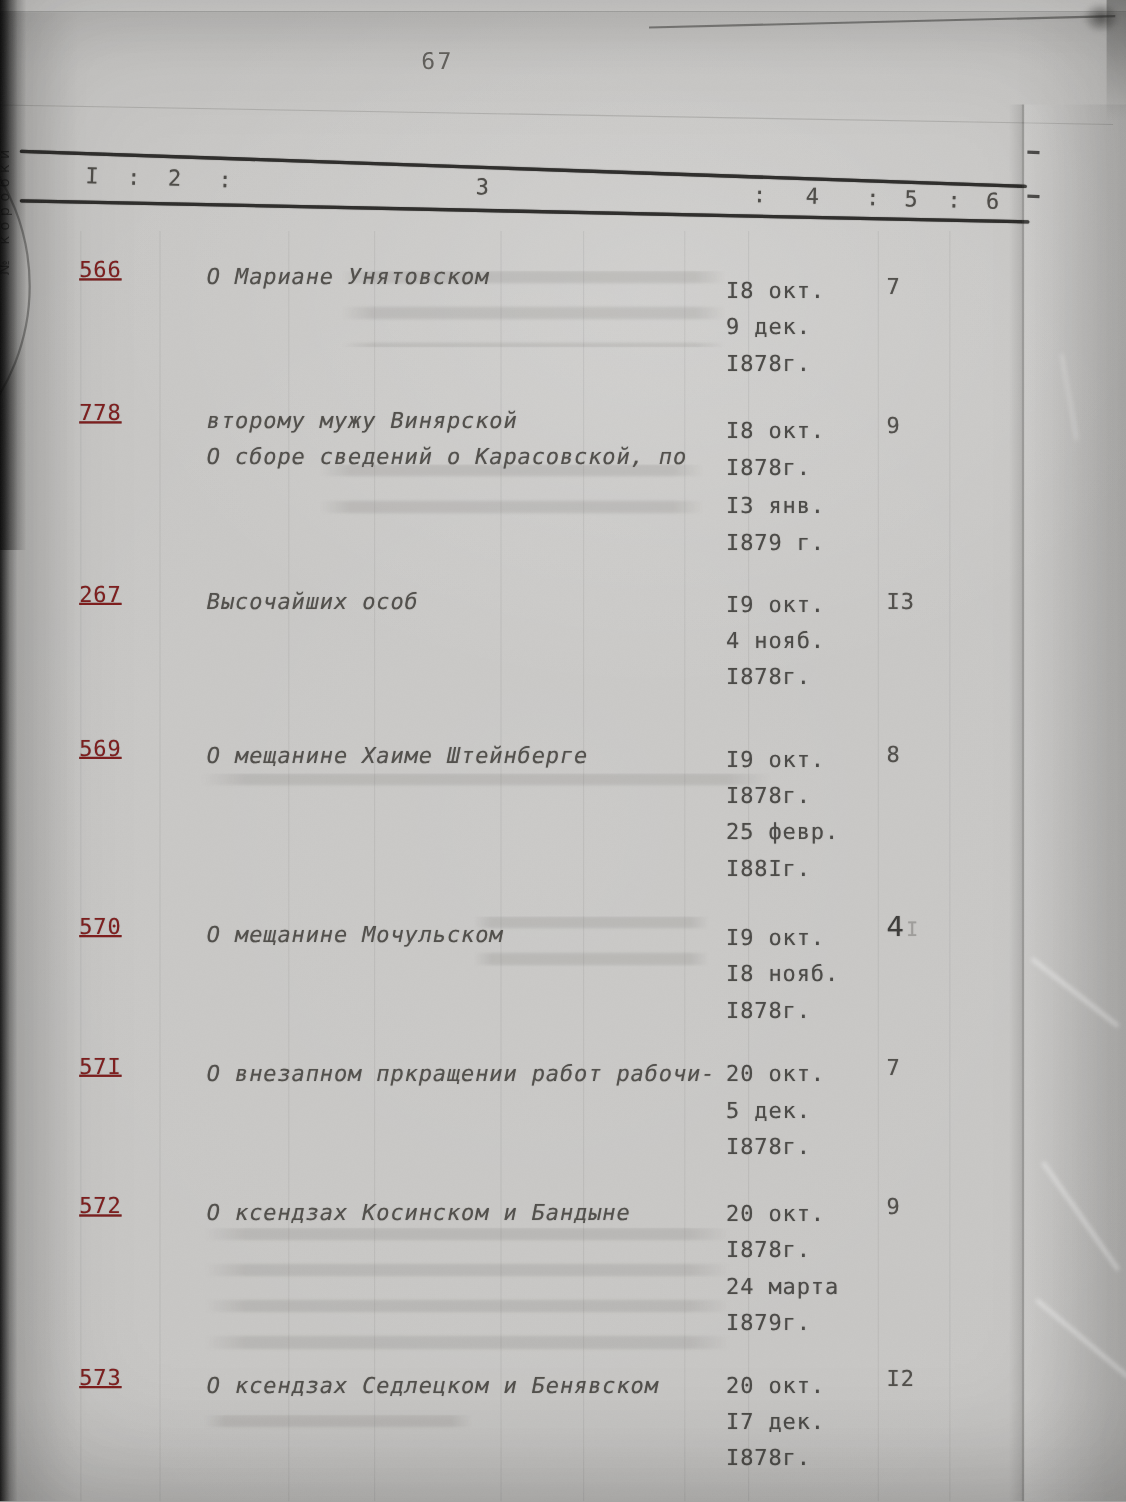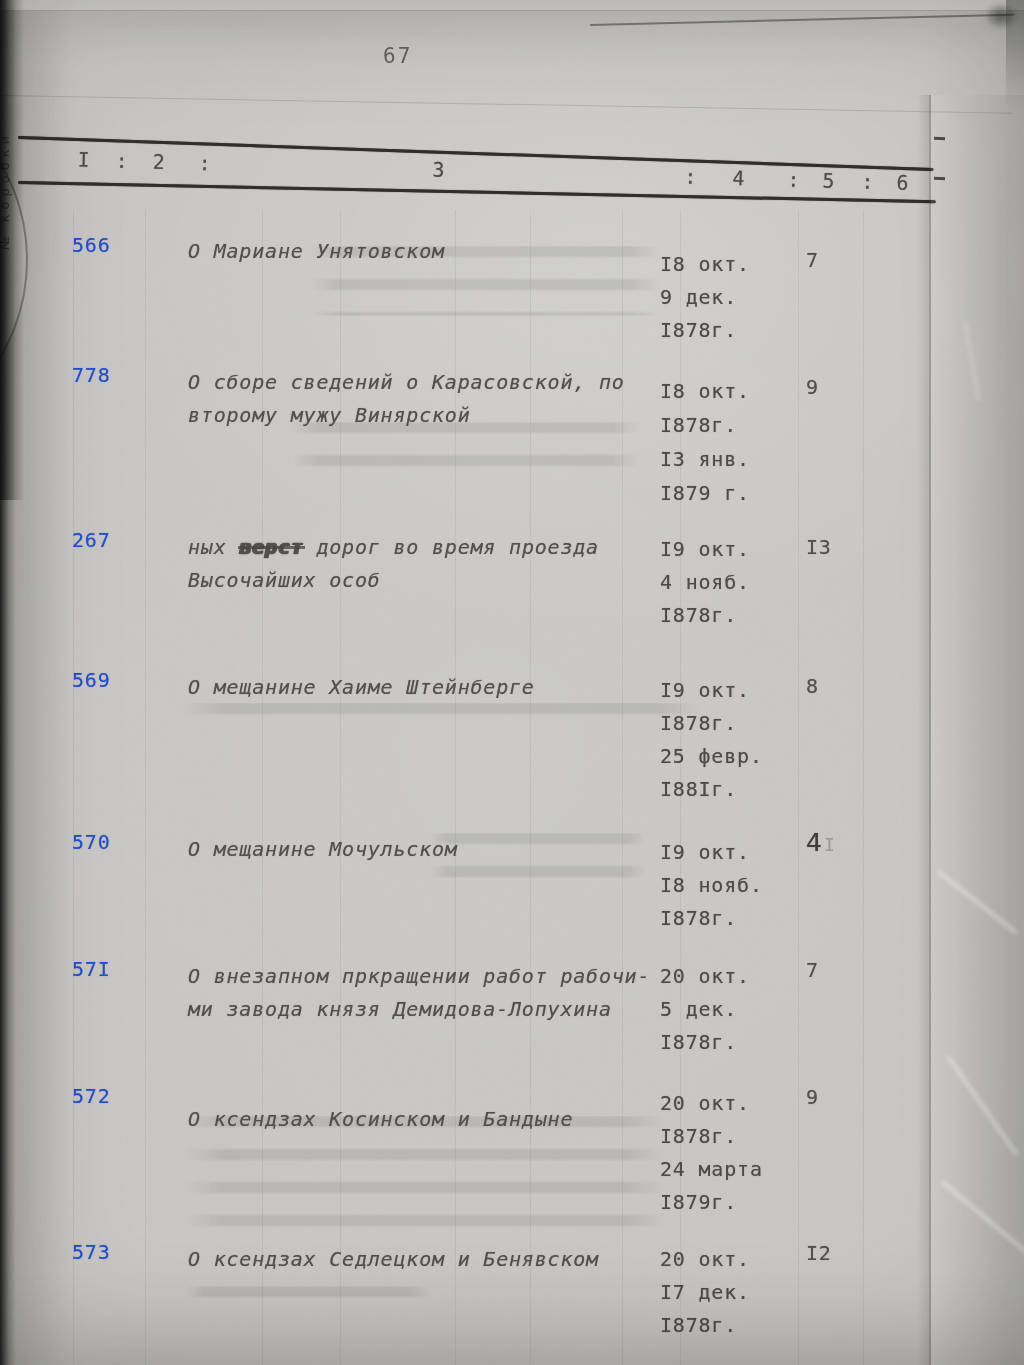--- a/index.html
+++ b/index.html
@@ -25,21 +25,21 @@
           border-radius:2px; box-shadow:0 0 1px rgba(46,45,43,0.8); }
   .rule-dash { position:absolute; width:11px; height:3px; background:#3a3937; transform:rotate(2deg); }
 
   .header-band { position:absolute; left:20px; top:146px; width:915px; height:40px;
                  transform:rotate(1.6deg); transform-origin:left top; }
   .hl { position:absolute; top:0; font-size:20px; color:#4e4c48;
         text-shadow:0 0 1px rgba(78,76,72,0.5); }
 
   
   .entry { position:absolute; left:0; width:1024px; }
-  .no { position:absolute; left:72px; color:#1d4ed8; }
+  .no { position:absolute; left:72px; color:#7f1d1d;text-decoration:underline; }
   .desc { position:absolute; left:188px; width:490px;font-style:italic; }
   .dates { position:absolute; left:660px; width:150px; color:#4b4a47; }
   .sheets { position:absolute; left:806px; }
   .dline { height:33px; line-height:33px; white-space:nowrap; }
   .lh34 .dline { height:34px; line-height:34px; }
   .struck { font-weight:bold; position:relative;
             text-shadow:1px 0 0 currentColor, -1px 0 0 currentColor, 0 0 2px rgba(60,58,54,0.9); }
   .struck::after { content:""; position:absolute; left:-1px; right:-1px; top:46%; height:3px;
                    background:rgba(70,68,64,0.75); }
   .handwritten { font-family:"DejaVu Sans", sans-serif; font-size:25px; color:#3e3d3b;
@@ -144,36 +144,35 @@
       <div class="dline">I8 окт.</div>
       <div class="dline">9 дек.</div>
       <div class="dline">I878г.</div>
     </div>
     <div class="sheets tw" style="top:15px">7</div>
   </div>
 
   <div class="entry" style="top:363px">
     <div class="no tw">778</div>
     <div class="desc tw" style="top:3px">
+      <div class="dline">второму мужу Винярской</div>
       <div class="dline">О сборе сведений о Карасовской, по</div>
-      <div class="dline">второму мужу Винярской</div>
     </div>
     <div class="dates tw lh34" style="top:11px">
       <div class="dline">I8 окт.</div>
       <div class="dline">I878г.</div>
       <div class="dline">I3 янв.</div>
       <div class="dline">I879 г.</div>
     </div>
     <div class="sheets tw" style="top:12px">9</div>
   </div>
 
   <div class="entry" style="top:528px">
     <div class="no tw">267</div>
     <div class="desc tw" style="top:3px">
-      <div class="dline"><span>ных </span><span class="struck">верст</span><span> дорог во время проезда</span></div>
       <div class="dline">Высочайших особ</div>
     </div>
     <div class="dates tw" style="top:5px">
       <div class="dline">I9 окт.</div>
       <div class="dline">4 нояб.</div>
       <div class="dline">I878г.</div>
     </div>
     <div class="sheets tw" style="top:7px">I3</div>
   </div>
 
@@ -201,33 +200,32 @@
       <div class="dline">I8 нояб.</div>
       <div class="dline">I878г.</div>
     </div>
     <div class="sheets" style="top:-2px"><span class="handwritten">4</span><span class="tw ghost-i">I</span></div>
   </div>
 
   <div class="entry" style="top:957px">
     <div class="no tw">57I</div>
     <div class="desc tw" style="top:3px">
       <div class="dline">О внезапном пркращении работ рабочи-</div>
-      <div class="dline">ми завода князя Демидова-Лопухина</div>
     </div>
     <div class="dates tw" style="top:3px">
       <div class="dline">20 окт.</div>
       <div class="dline">5 дек.</div>
       <div class="dline">I878г.</div>
     </div>
     <div class="sheets tw" style="top:1px">7</div>
   </div>
 
   <div class="entry" style="top:1084px">
     <div class="no tw">572</div>
-    <div class="desc tw" style="top:19px">
+    <div class="desc tw" style="top:2px">
       <div class="dline">О ксендзах Косинском и Бандыне</div>
     </div>
     <div class="dates tw" style="top:3px">
       <div class="dline">20 окт.</div>
       <div class="dline">I878г.</div>
       <div class="dline">24 марта</div>
       <div class="dline">I879г.</div>
     </div>
     <div class="sheets tw" style="top:1px">9</div>
   </div>

